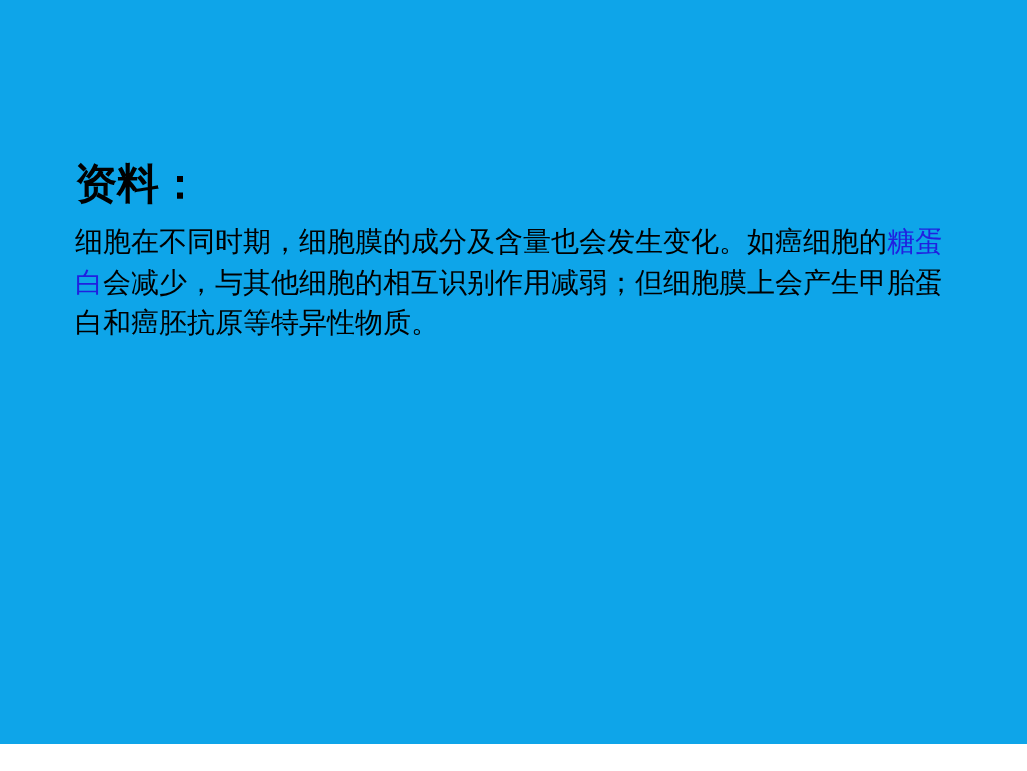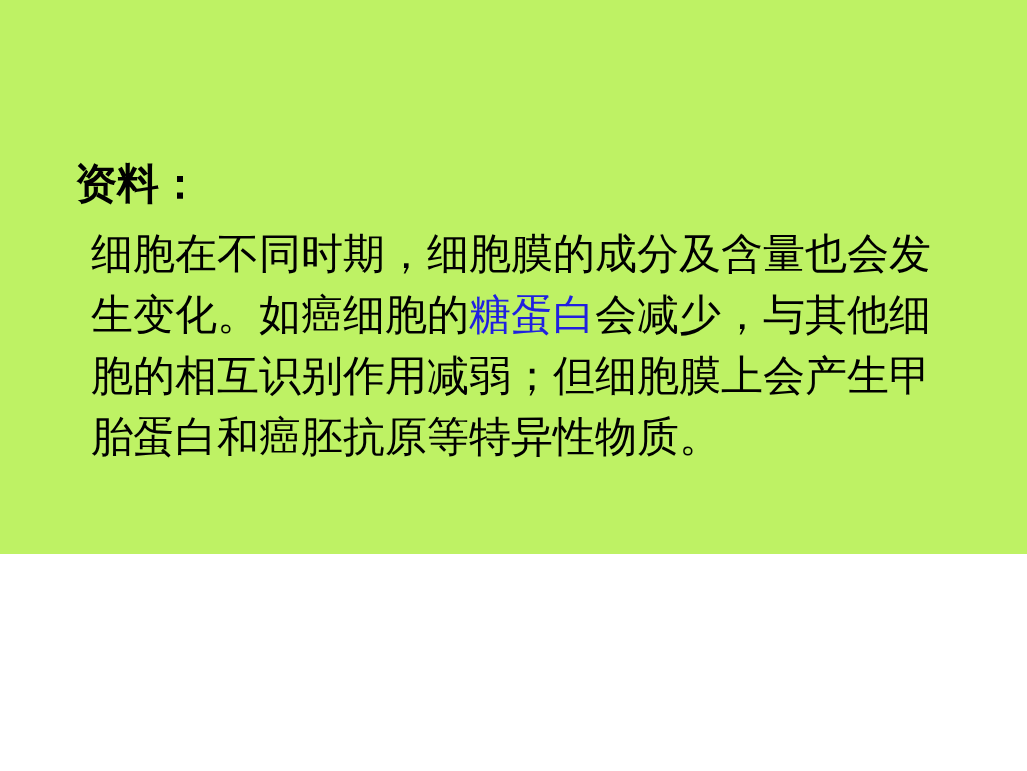--- a/index.html
+++ b/index.html
@@ -9,45 +9,45 @@
   }
   body {
     width: 1027px;
     height: 771px;
     font-family: "Liberation Sans", "DejaVu Sans", sans-serif;
     overflow: hidden;
   }
   .slide {
     position: relative;
     width: 1027px;
-    height: 554px;
-    background: #bef264;
+    height: 744px;
+    background: #0ea5e9;
     box-sizing: border-box;
     padding-left: 7px;
   }
   .content-block {
     position: absolute;
     left: 75px;
     top: 160px;
     width: 900px;
   }
   .heading {
     font-size: 42px;
     font-weight: bold;
     color: #000000;
     line-height: 1.15;
     letter-spacing: 0px;
     margin: 0 0 14px 0;
   }
   .body-text {
-    font-size: 42px;
+    font-size: 28px;
     font-weight: normal;
     color: #000000;
     line-height: 1.45;
-    margin: 16px;
+    margin: 0;
     width: 880px;
     text-align: left;
   }
   .hl-blue {
     color: #2020e0;
   }
 </style>
 </head>
 <body>
 

